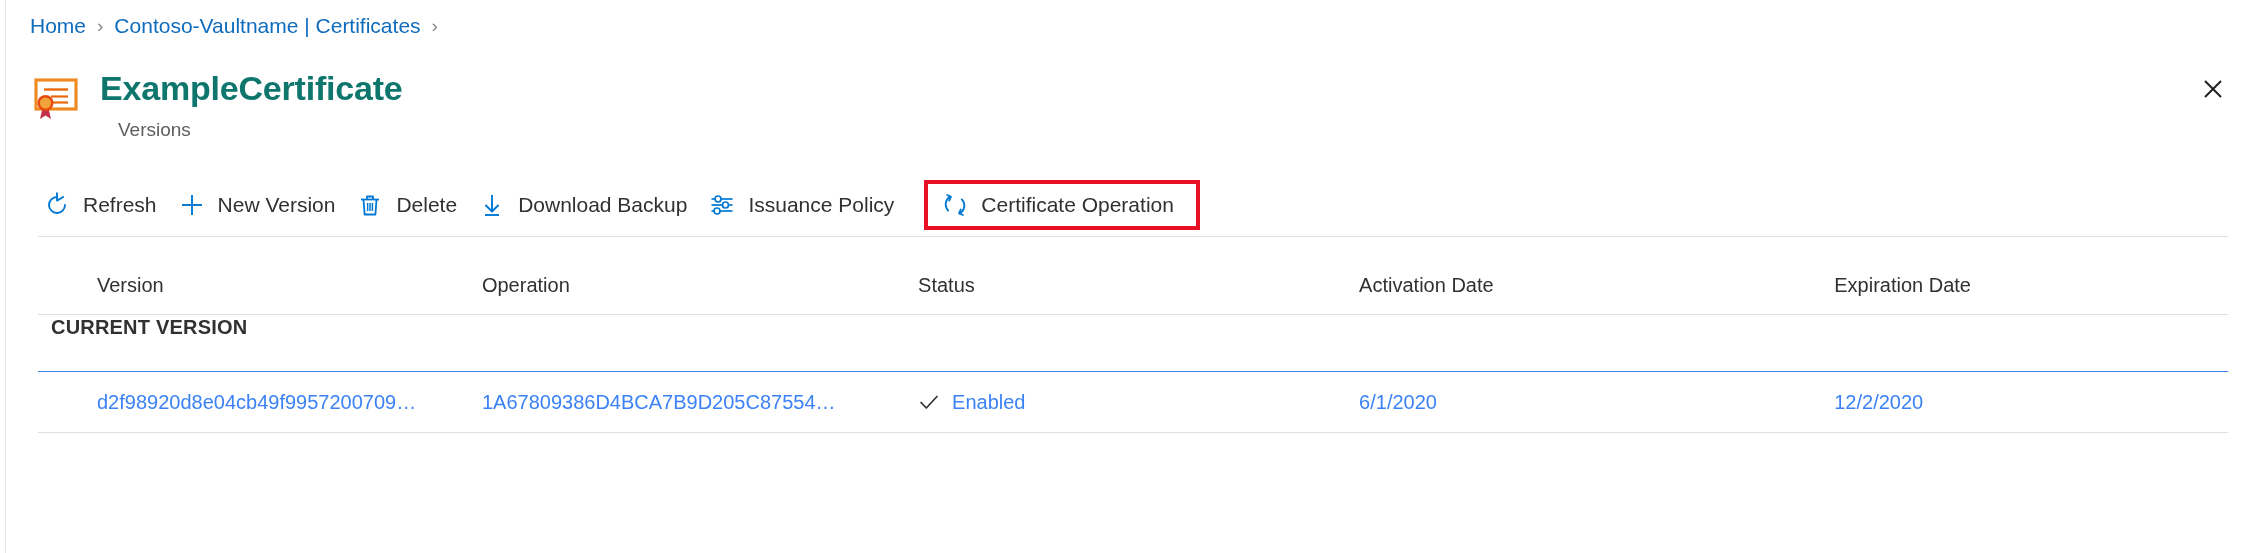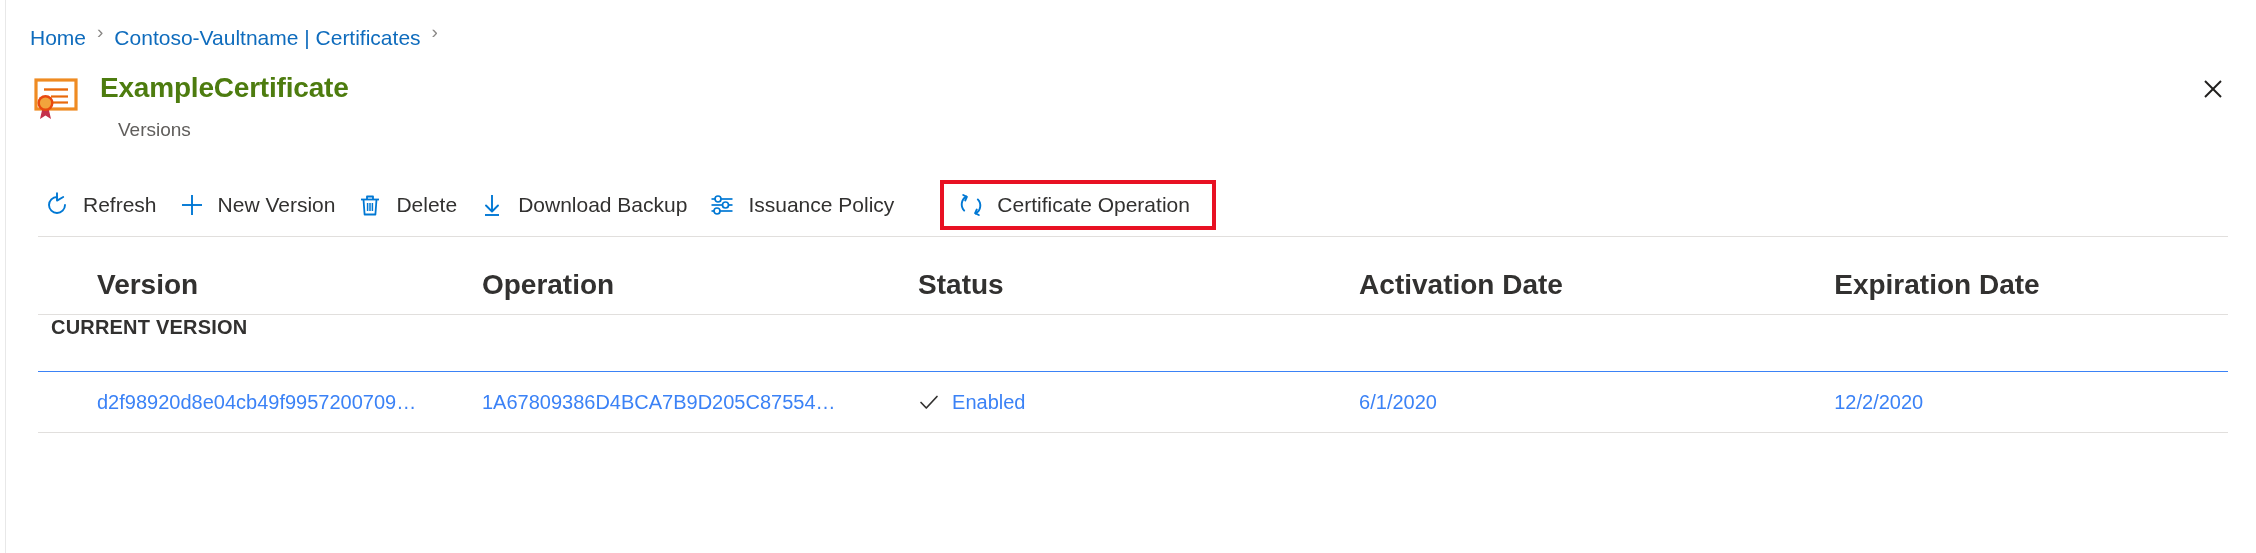--- a/index.html
+++ b/index.html
@@ -42,21 +42,20 @@
     display: flex;
     align-items: center;
     font-size: 21px;
     line-height: 28px;
     white-space: nowrap;
   }
   .crumb-link {
     color: #0f6cbd;
     cursor: pointer;
     text-decoration: none;
-    margin-top: 12px;
   }
   .crumb-sep {
     color: #8a8886;
     margin: 0 11px;
     font-size: 19px;
     display: inline-block;
   }
 
   
   .title-row {
@@ -69,24 +68,24 @@
   .cert-icon {
     width: 52px;
     height: 52px;
     flex: 0 0 52px;
     margin-top: 6px;
   }
   .title-text {
     margin-left: 18px;
   }
   .page-title {
-    font-size: 28px;
+    font-size: 34px;
     line-height: 44px;
     font-weight: 600;
-    color: #4d7c0f;
+    color: #0f766e;
     letter-spacing: -0.2px;
   }
   .page-subtitle {
     font-size: 19px;
     line-height: 24px;
     color: #605e5c;
     margin-top: 8px;
     margin-left: 18px;
   }
 
@@ -132,21 +131,21 @@
   .cmd .lbl {
     font-size: 21px;
     line-height: 26px;
     color: #323130;
   }
   .cmd.highlighted {
     box-sizing: border-box;
     border: 4px solid #e81123;
     padding: 0 22px 0 14px;
     height: 50px;
-    margin-left: 30px;
+    margin-left: 14px;
   }
 
   .cmdbar-divider {
     position: absolute;
     left: 38px;
     top: 236px;
     width: 2190px;
     height: 1px;
     background: #e1dfdd;
   }
@@ -158,24 +157,24 @@
     top: 256px;
     width: 2190px;
   }
   .tbl-head {
     display: flex;
     height: 58px;
     align-items: center;
     border-bottom: 1px solid #e1dfdd;
   }
   .tbl-head .th {
-    font-size: 28px;
+    font-size: 20px;
     line-height: 26px;
     color: #323130;
-    font-weight: 700;
+    font-weight: 400;
   }
 
   .group-row {
     display: flex;
     height: 56px;
     align-items: flex-start;
     border-bottom: 1px solid #3b82f6;
   }
   .group-label {
     font-size: 20px;

